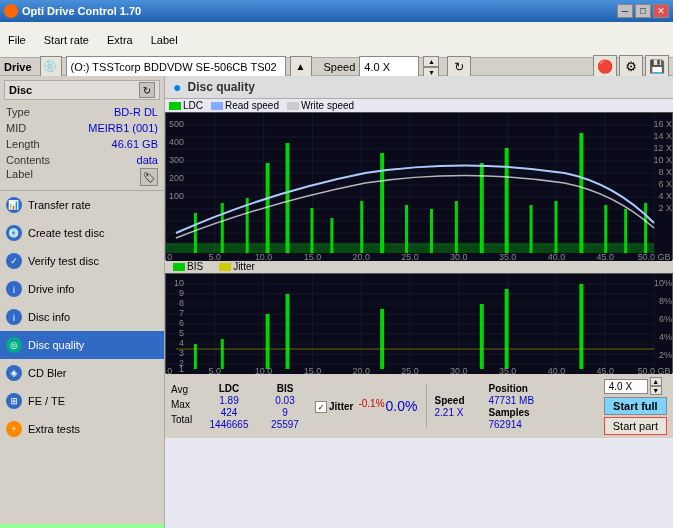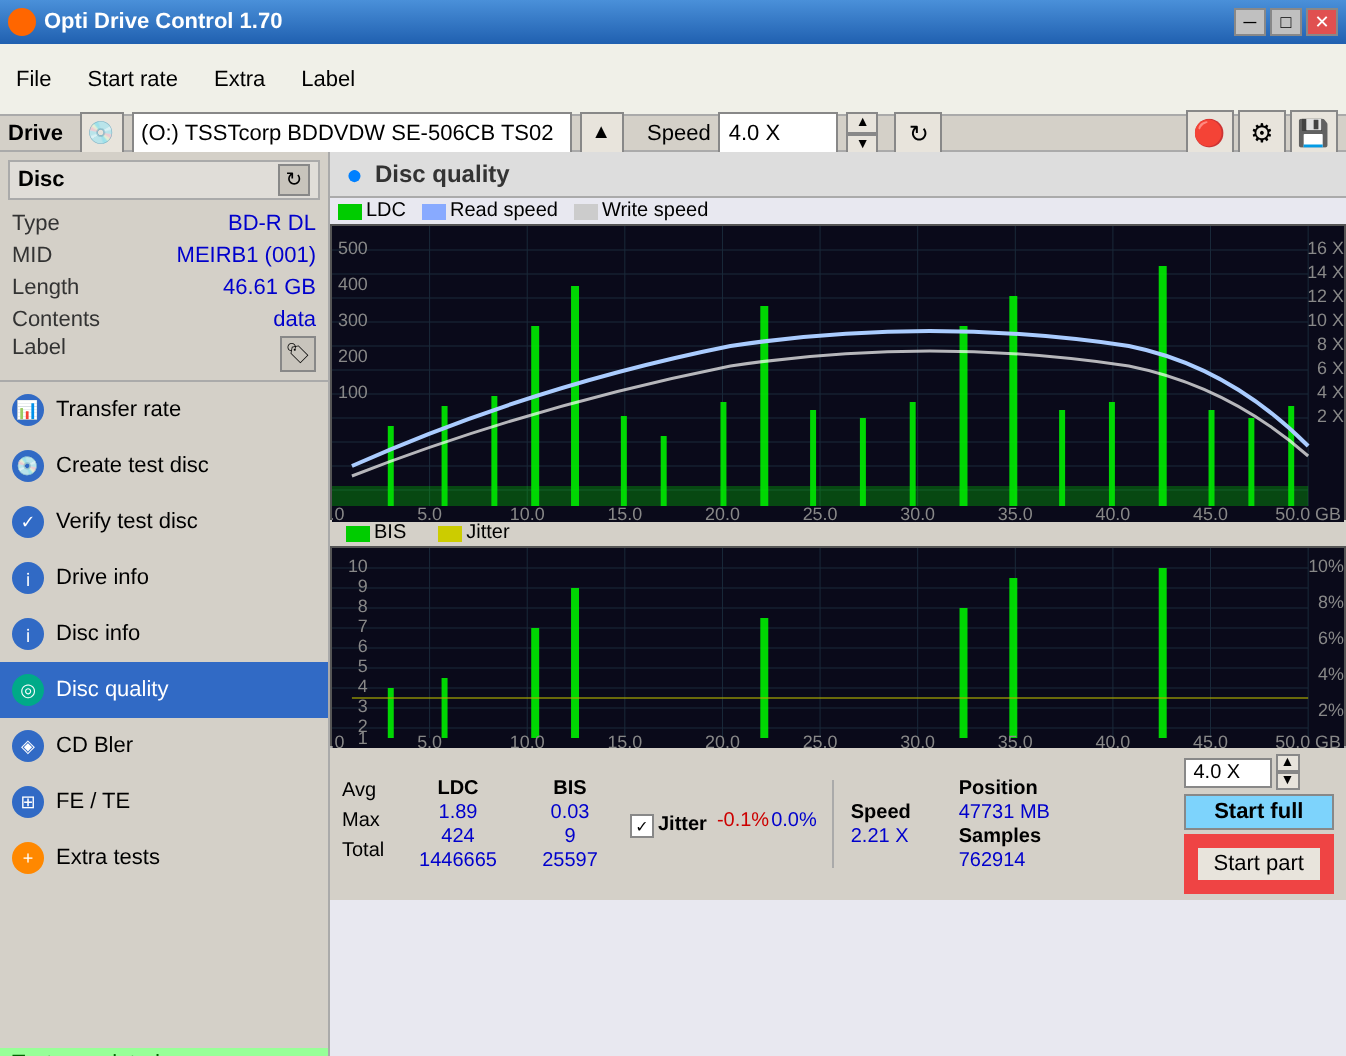--- a/index.html
+++ b/index.html
@@ -417,21 +417,21 @@
       </div>
 
       <div style="display:flex;align-items:flex-start;gap:2px;padding-top:2px;">
         <div style="width:12px;height:12px;border:1px solid #888;background:white;display:flex;align-items:center;justify-content:center;font-size:8px;cursor:pointer;">✓</div>
         <div style="font-size:10px;font-weight:bold;">Jitter</div>
       </div>
 
       <div style="display:flex;flex-direction:row;gap:1px;min-width:36px;">
         <div style="font-size:10px;height:14px;"></div>
         <div style="font-size:10px;color:#cc0000;text-align:center;">-0.1%</div>
-        <div style="font-size:10px;color:#0000cc;text-align:center;">0.0%</div>
+        <div style="font-size:14px;color:#0000cc;text-align:center;">0.0%</div>
       </div>
       <div style="width:1px;background:#aaa;height:44px;margin:0 4px;"></div>
 
       <div style="display:flex;flex-direction:column;gap:1px;min-width:50px;">
         <div style="font-size:10px;font-weight:bold;">Speed</div>
         <div style="font-size:10px;color:#0000cc;">2.21 X</div>
       </div>
       <div style="display:flex;flex-direction:column;gap:1px;min-width:70px;">
         <div style="font-size:10px;font-weight:bold;">Position</div>
         <div style="font-size:10px;color:#0000cc;">47731 MB</div>
@@ -441,17 +441,17 @@
 
       <div style="display:flex;flex-direction:column;gap:2px;margin-left:auto;">
         <div style="display:flex;align-items:center;gap:2px;">
           <div style="background:white;border:1px solid #888;padding:1px 4px;font-size:10px;min-width:44px;">4.0 X</div>
           <div style="display:flex;flex-direction:column;">
             <div style="width:12px;height:9px;background:#e8e4dc;border:1px solid #888;font-size:7px;display:flex;align-items:center;justify-content:center;">▲</div>
             <div style="width:12px;height:9px;background:#e8e4dc;border:1px solid #888;font-size:7px;display:flex;align-items:center;justify-content:center;">▼</div>
           </div>
         </div>
         <button style="background:#7dd3fc;border:1px solid #888;padding:2px 8px;font-size:11px;cursor:pointer;font-weight:bold;">Start full</button>
-        <button style="background:#e8e4dc;border:7px solid #ef4444;padding:2px 8px;font-size:11px;cursor:pointer;">Start part</button>
+        <button style="background:#e8e4dc;border:1px solid #ef4444;padding:2px 8px;font-size:11px;cursor:pointer;">Start part</button>
       </div>
     </div>
   </div>
 </div>
 
 </body></html>

